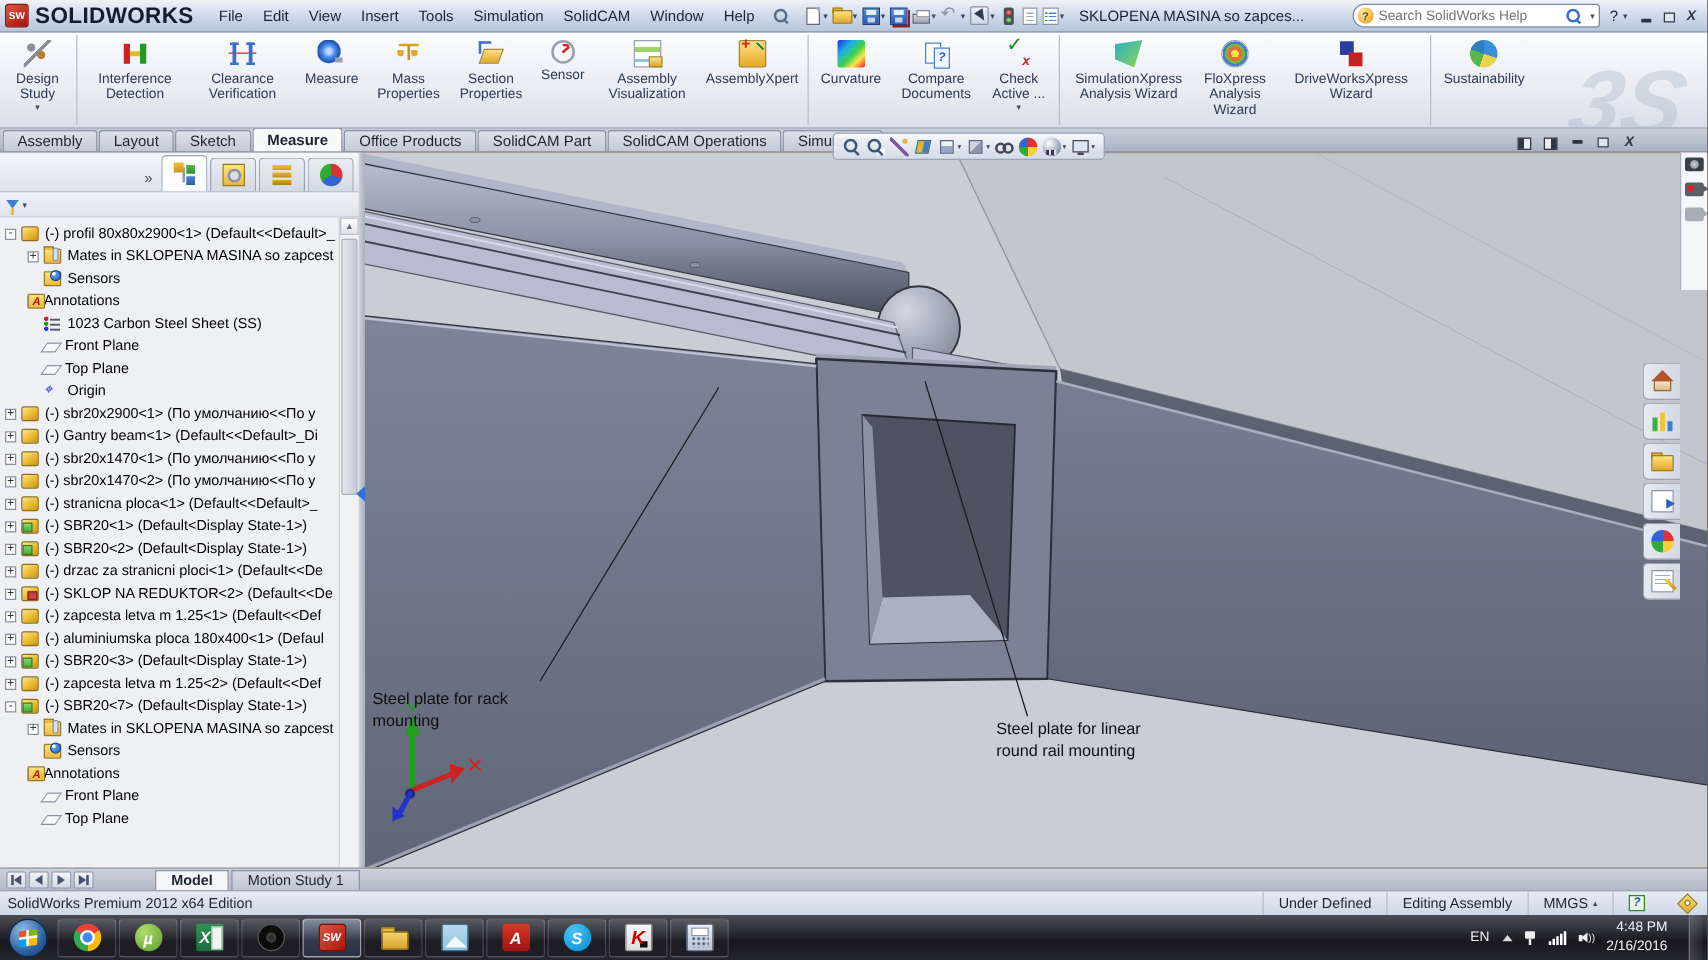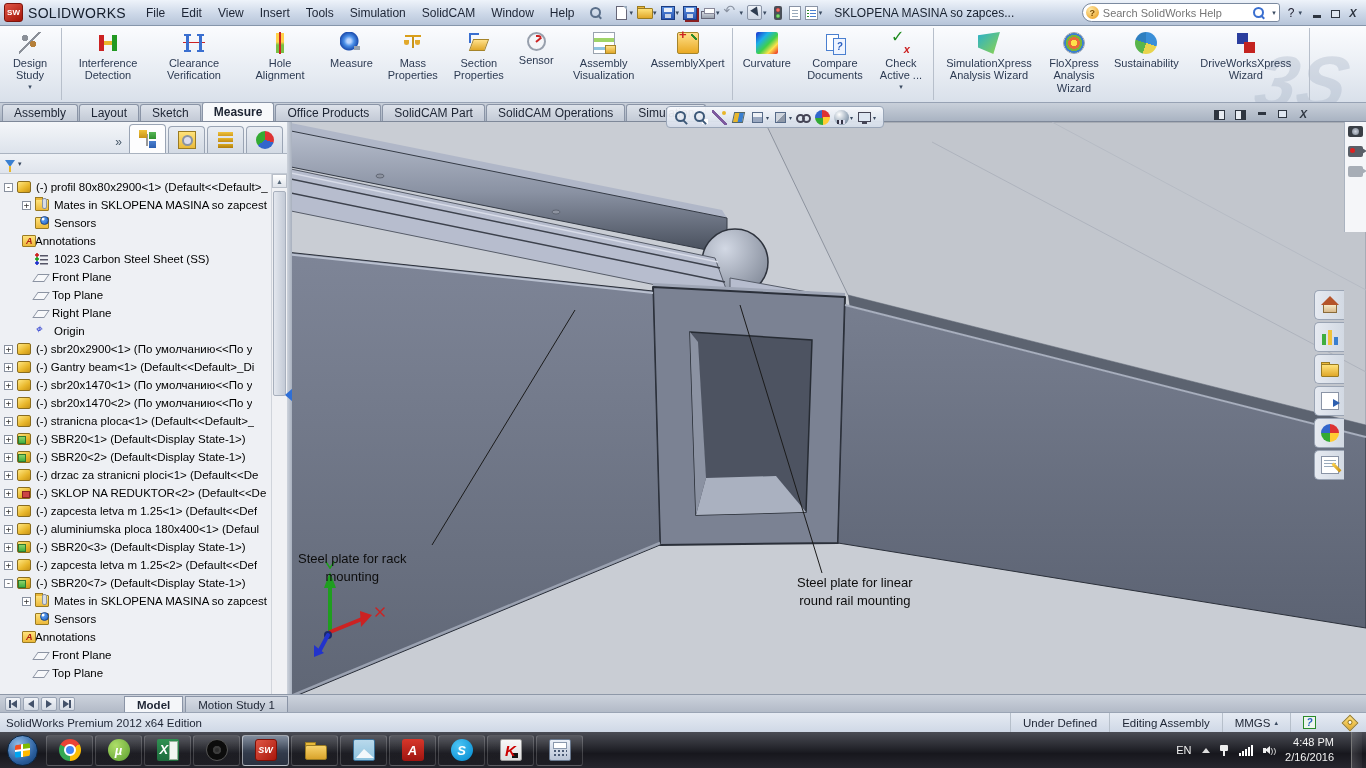--- a/index.html
+++ b/index.html
@@ -3,21 +3,21 @@
 <meta charset="utf-8">
 <style>
 *{margin:0;padding:0;box-sizing:border-box;font-family:"Liberation Sans","DejaVu Sans",sans-serif;}
 html,body{width:1366px;height:768px;overflow:hidden;background:#000;}
 .screen{position:relative;width:1366px;height:768px;background:#c9cdd4;}
 
 
 .titlebar{position:absolute;left:0;top:0;width:100%;height:26px;background:linear-gradient(#eef3fa,#cdd8e8 55%,#b7c5d9);border-bottom:1px solid #8696ab;display:flex;align-items:center;z-index:40;}
 .brand{display:flex;align-items:center;gap:5px;padding:0 12px 0 4px;}
 .sw-logo{width:19px;height:19px;background:linear-gradient(145deg,#e05545,#a31308);color:#fff;font-size:8px;font-weight:bold;display:flex;align-items:center;justify-content:center;border-radius:3px;border:1px solid #7d140c;}
-.brand-text{font-size:14px;font-weight:normal;color:#141d2b;letter-spacing:.3px;}
+.brand-text{font-size:18px;font-weight:bold;color:#141d2b;letter-spacing:.3px;}
 .menubar{display:flex;font-size:12px;color:#1c2434;}
 .menu-item{padding:4px 8px;border-radius:2px;cursor:default;}
 .mag{width:13px;height:13px;position:relative;margin:0 6px;}
 .mag::before{content:"";position:absolute;left:1px;top:1px;width:7px;height:7px;border:2px solid #5a6f8a;border-radius:50%;}
 .mag::after{content:"";position:absolute;right:0;bottom:1px;width:5px;height:2px;background:#5a6f8a;transform:rotate(45deg);}
 .quick{display:flex;align-items:center;margin-left:4px;}
 .qbtn{display:flex;align-items:center;padding:1px 2px;}
 .qcaret{font-size:7px;color:#3a4a60;margin-left:1px;}
 .qi{width:15px;height:15px;display:inline-block;position:relative;}
 .qi.new{width:11px;height:14px;background:#fff;border:1px solid #667;margin:0 2px;}
@@ -175,21 +175,21 @@
 .ti.feat{background:linear-gradient(135deg,#dfe5ef,#9aaac8);border:1px solid #5a6a88;border-radius:2px;}
 .ti.feat::after{content:"";position:absolute;right:-1px;bottom:-1px;width:0;height:0;border-bottom:6px solid #2fae2f;border-left:6px solid transparent;}
 .tlabel{overflow:hidden;}
 .vscroll{position:absolute;right:0;top:52px;bottom:0;width:16px;background:#f0f1f4;border-left:1px solid #d0d4db;}
 .vs-up{height:14px;border:1px solid #b9bfc9;background:linear-gradient(#fff,#dfe3ea);font-size:7px;color:#567;display:flex;align-items:center;justify-content:center;}
 .vs-thumb{position:absolute;top:17px;left:1px;right:1px;height:205px;background:linear-gradient(90deg,#e3e7ee,#c3cad6);border:1px solid #a8b0bd;border-radius:2px;}
 .splitter{position:absolute;left:287px;top:0;width:5px;height:100%;background:linear-gradient(90deg,#cdd3dc,#a8b0be);}
 .collapse-arrow{position:absolute;top:266px;left:-2px;width:0;height:0;border-top:7px solid transparent;border-bottom:7px solid transparent;border-right:8px solid #2f6fd6;}
 
 
-.viewport{position:absolute;left:292px;top:0;right:0;height:100%;background:#f97316;overflow:hidden;text-align:center;}
+.viewport{position:absolute;left:292px;top:0;right:0;height:100%;background:#f97316;overflow:hidden;}
 .viewport svg{position:absolute;left:0;top:0;}
 .ann{position:absolute;font-size:13px;color:#0d0d0d;line-height:1.35;}
 .ann.rack{left:6px;top:428px;}
 .ann.rail{left:505px;top:452px;}
 
 
 .taskpane-tabs{position:absolute;right:22px;top:168px;width:30px;z-index:35;}
 .tptab{width:30px;height:30px;background:linear-gradient(90deg,#e6eaf1,#d2d9e3);border:1px solid #9aa4b4;border-right:none;border-radius:5px 0 0 5px;margin-bottom:2px;display:flex;align-items:center;justify-content:center;}
 .tp{width:18px;height:18px;position:relative;}
 .tp.home::before{content:"";position:absolute;left:2px;right:2px;top:8px;bottom:1px;background:linear-gradient(#f5e9c8,#d9b98a);border:1px solid #8a6b3a;}
@@ -391,25 +391,20 @@
         <span class="rlabel">Interference Detection</span>
 
       </div>
 
       <div class="rbtn clr">
         <i class="ri"></i>
         <span class="rlabel">Clearance Verification</span>
 
       </div>
 
-      <div class="rbtn hole">
-        <i class="ri"></i>
-        <span class="rlabel">Hole Alignment</span>
-
-      </div>
 
       <div class="rbtn meas">
         <i class="ri"></i>
         <span class="rlabel">Measure</span>
 
       </div>
 
       <div class="rbtn mass">
         <i class="ri"></i>
         <span class="rlabel">Mass Properties</span>
@@ -464,29 +459,29 @@
         <span class="rlabel">SimulationXpress Analysis Wizard</span>
 
       </div>
 
       <div class="rbtn flox">
         <i class="ri"></i>
         <span class="rlabel">FloXpress Analysis Wizard</span>
 
       </div>
 
+      <div class="rbtn dwx sep">
+        <i class="ri"></i>
+        <span class="rlabel">DriveWorksXpress Wizard</span>
+
+      </div>
+
       <div class="rbtn sust">
         <i class="ri"></i>
         <span class="rlabel">Sustainability</span>
-
-      </div>
-
-      <div class="rbtn dwx sep">
-        <i class="ri"></i>
-        <span class="rlabel">DriveWorksXpress Wizard</span>
 
       </div>
     </div>
 
   <div class="tabstrip">
 
   <span class="ctab">Assembly</span>
       <span class="ctab">Layout</span>
       <span class="ctab">Sketch</span>
       <span class="ctab active">Measure</span>
@@ -631,25 +626,20 @@
             <i class="ti plane"></i>
             <span class="tlabel">Front Plane</span>
           </div>
 
           <div class="trow d1">
             <span class="exp none"></span>
             <i class="ti plane"></i>
             <span class="tlabel">Top Plane</span>
           </div>
 
-          <div class="trow d1">
-            <span class="exp none"></span>
-            <i class="ti plane"></i>
-            <span class="tlabel">Right Plane</span>
-          </div>
 
           <div class="trow d1">
             <span class="exp none"></span>
             <i class="ti origin"></i>
             <span class="tlabel">Origin</span>
           </div>
 
 
           <div class="trow d0">
             <span class="exp plus"></span>

